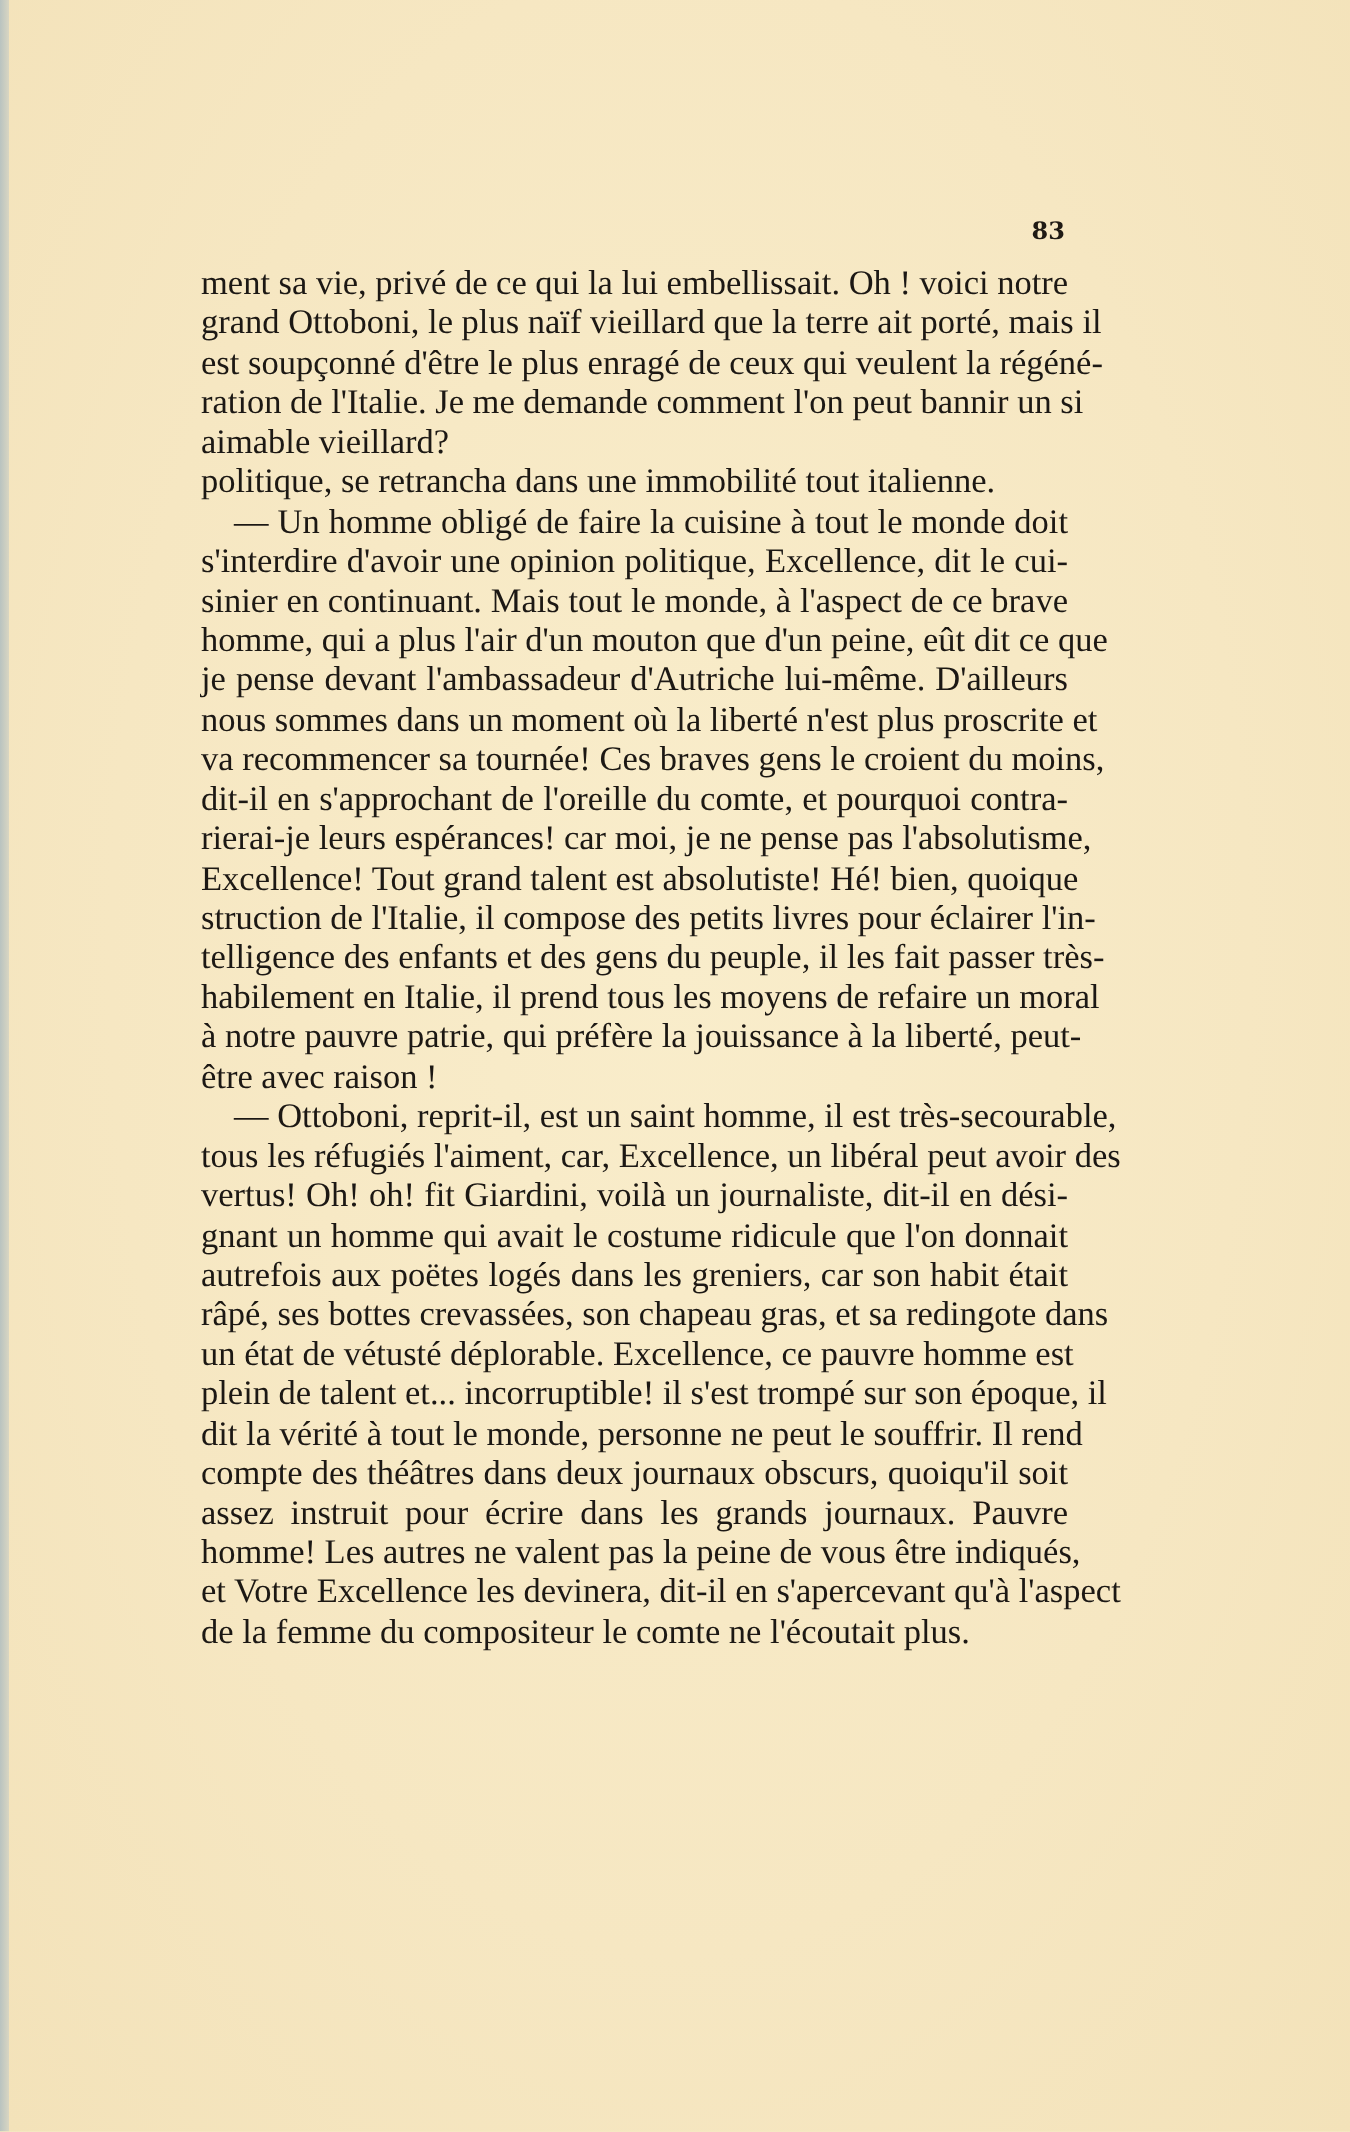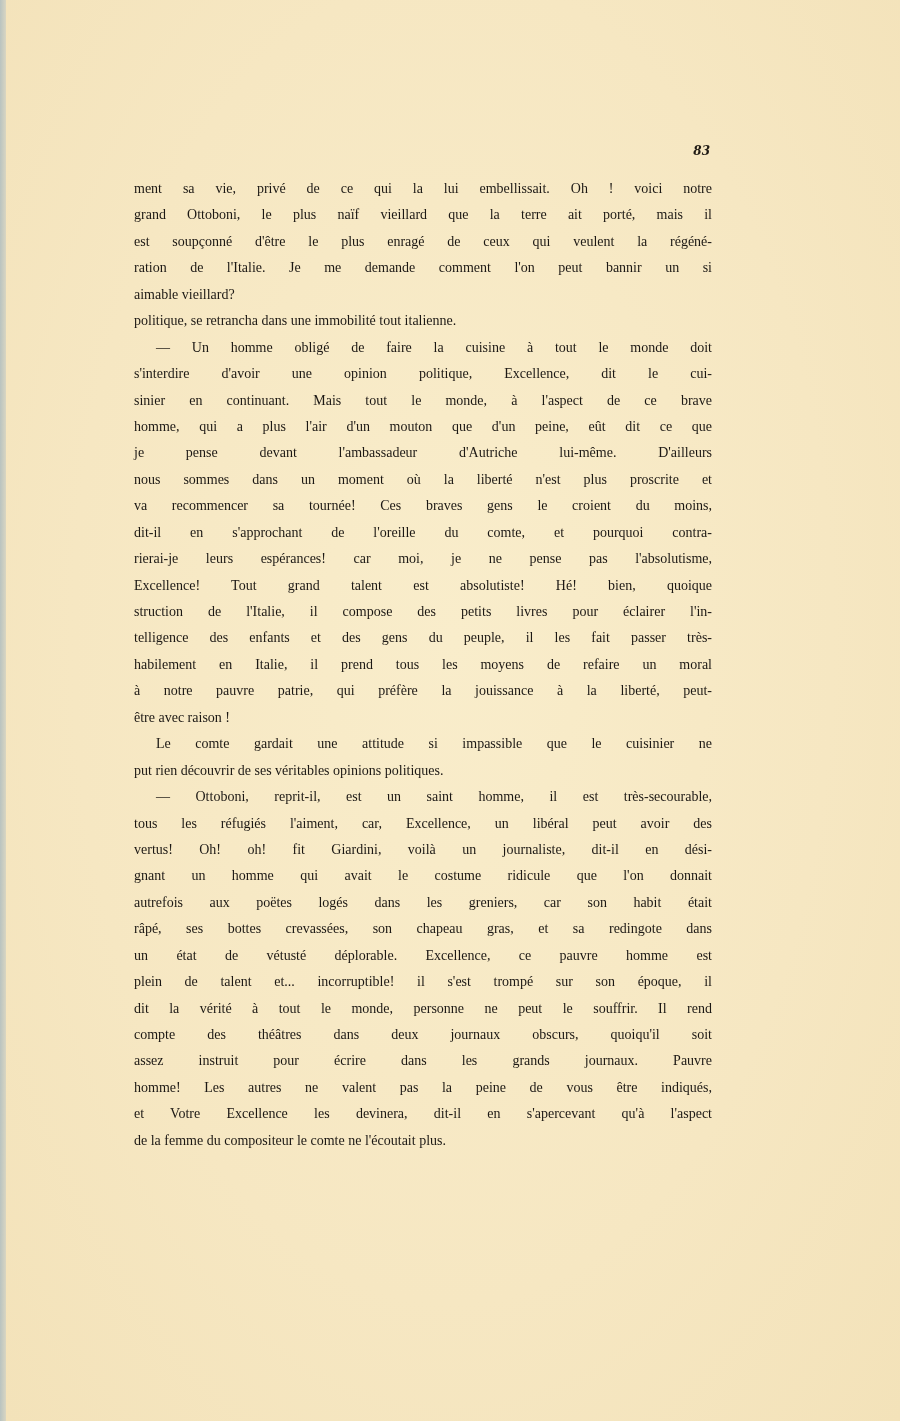--- a/index.html
+++ b/index.html
@@ -18,26 +18,26 @@
   }
   .running-head {
     position: absolute; left: 134px; top: 144px; width: 578px; height: 22px;
     font-family: "DejaVu Serif", serif; color: #1f1a14;
   }
   .running-title {
     position: absolute; left: 0; right: 0; text-align: center;
     font-size: 13px; font-weight: bold; letter-spacing: 1.5px; top: 3px;
   }
   .folio {
-    position: absolute; right: 2px; top: 0; font-size: 12px; font-weight: bold; font-style: italic;
+    position: absolute; right: 2px; top: 0; font-size: 16px; font-weight: bold;
   }
   .text-block {
     position: absolute; left: 134px; top: 176px; width: 578px;
     font-family: "Liberation Serif", serif;
-    font-size: 14px; line-height: 26.45px; color: #1c1814;
+    font-size: 23px; line-height: 26.45px; color: #1c1814;
     text-align: justify;
   }
   .para { margin: 0; text-indent: 0; }
   .line {
     display: block; text-align: justify; text-align-last: justify;
     white-space: nowrap; height: 26.45px; overflow: visible;
   }
   .line.last { text-align-last: left; }
 </style>
 </head>
@@ -72,24 +72,20 @@
       <span class="line">dit-il en s'approchant de l'oreille du comte, et pourquoi contra-</span>
       <span class="line">rierai-je leurs espérances! car moi, je ne pense pas l'absolutisme,</span>
       <span class="line">Excellence! Tout grand talent est absolutiste! Hé! bien, quoique</span>
       <span class="line">struction de l'Italie, il compose des petits livres pour éclairer l'in-</span>
       <span class="line">telligence des enfants et des gens du peuple, il les fait passer très-</span>
       <span class="line">habilement en Italie, il prend tous les moyens de refaire un moral</span>
       <span class="line">à notre pauvre patrie, qui préfère la jouissance à la liberté, peut-</span>
       <span class="line last">être avec raison !</span>
     </div>
     <div class="para">
-      <span class="line" style="text-indent: 22px;">Le comte gardait une attitude si impassible que le cuisinier ne</span>
-      <span class="line last">put rien découvrir de ses véritables opinions politiques.</span>
-    </div>
-    <div class="para">
       <span class="line" style="text-indent: 22px;">— Ottoboni, reprit-il, est un saint homme, il est très-secourable,</span>
       <span class="line">tous les réfugiés l'aiment, car, Excellence, un libéral peut avoir des</span>
       <span class="line">vertus! Oh! oh! fit Giardini, voilà un journaliste, dit-il en dési-</span>
       <span class="line">gnant un homme qui avait le costume ridicule que l'on donnait</span>
       <span class="line">autrefois aux poëtes logés dans les greniers, car son habit était</span>
       <span class="line">râpé, ses bottes crevassées, son chapeau gras, et sa redingote dans</span>
       <span class="line">un état de vétusté déplorable. Excellence, ce pauvre homme est</span>
       <span class="line">plein de talent et... incorruptible! il s'est trompé sur son époque, il</span>
       <span class="line">dit la vérité à tout le monde, personne ne peut le souffrir. Il rend</span>
       <span class="line">compte des théâtres dans deux journaux obscurs, quoiqu'il soit</span>

